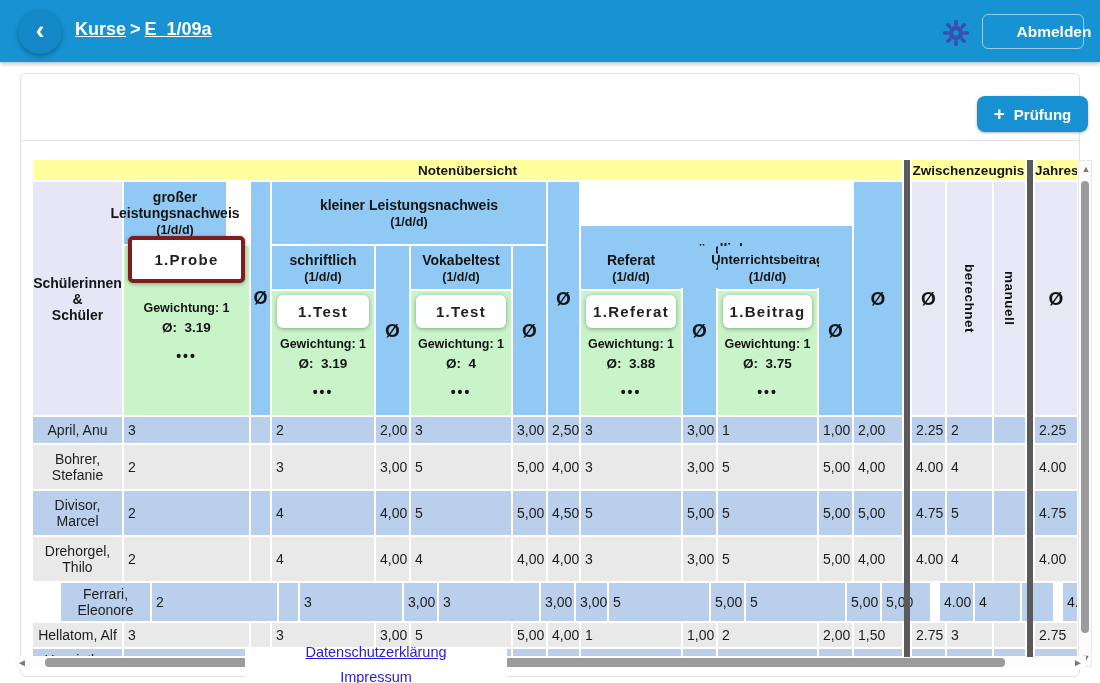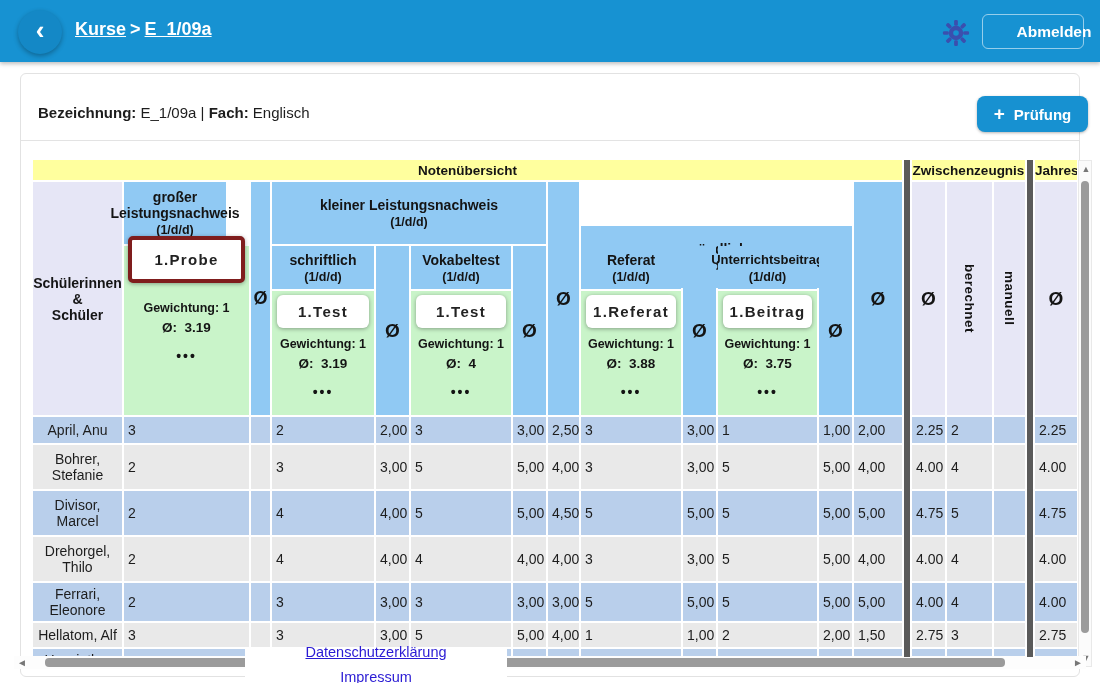--- a/index.html
+++ b/index.html
@@ -102,27 +102,20 @@
           </g>
         </g>
         <circle cx="12" cy="12" r="2.4" fill="#1792d2"></circle>
       </svg>
     </div>
     <div class="abs logout">Abmelden</div>
   </div>
 
   <div class="abs card"></div>
 
-  <div class="abs inforow">
-    <b>Bezeichnung:</b>
-    <span>E_1/09a</span>
-    <span>|</span>
-    <b>Fach:</b>
-    <span>Englisch</span>
-  </div>
   <div class="abs addexam">
     <span class="plus">+</span>
     <span>Prüfung</span>
   </div>
   <div class="abs infoline"></div>
 
   <div class="abs tbl">
 
     <div class="hcell yellow" style="left:0;top:0;width:869px;height:20px;">Notenübersicht</div>
     <div class="hcell yellow" style="left:879px;top:0;width:113px;height:20px;">Zwischenzeugnis</div>
@@ -289,21 +282,21 @@
           <div class="dcell" style="width: 33px; background: rgb(233, 233, 233);">5,00</div>
           <div class="dcell" style="width: 48px; background: rgb(233, 233, 233);">4,00</div>
           <div class="dcell" style="width: 6px; background: transparent;"></div>
           <div class="dcell" style="width: 33px; background: rgb(233, 233, 233);">4.00</div>
           <div class="dcell" style="width: 45px; background: rgb(233, 233, 233);">4</div>
           <div class="dcell" style="width: 31px; background: rgb(233, 233, 233);"></div>
           <div class="dcell" style="width: 6px; background: transparent;"></div>
           <div class="dcell" style="width: 42px; background: rgb(233, 233, 233);">4.00</div>
         </div>
         <div class="drow" style="top: 423px; height: 38px;">
-          <div class="dcell dname" style="width: 89px; background: rgb(185, 207, 235);">Ferrari, Eleonore</div>
+          <div class="dcell dname" style="width: 89px; background: rgb(185, 207, 235); margin-left: 28px;">Ferrari, Eleonore</div>
           <div class="dcell" style="width: 125px; background: rgb(185, 207, 235);">2</div>
           <div class="dcell" style="width: 19px; background: rgb(185, 207, 235);"></div>
           <div class="dcell" style="width: 102px; background: rgb(185, 207, 235);">3</div>
           <div class="dcell" style="width: 33px; background: rgb(185, 207, 235);">3,00</div>
           <div class="dcell" style="width: 100px; background: rgb(185, 207, 235);">3</div>
           <div class="dcell" style="width: 33px; background: rgb(185, 207, 235);">3,00</div>
           <div class="dcell" style="width: 31px; background: rgb(185, 207, 235);">3,00</div>
           <div class="dcell" style="width: 100px; background: rgb(185, 207, 235);">5</div>
           <div class="dcell" style="width: 33px; background: rgb(185, 207, 235);">5,00</div>
           <div class="dcell" style="width: 99px; background: rgb(185, 207, 235);">5</div>

